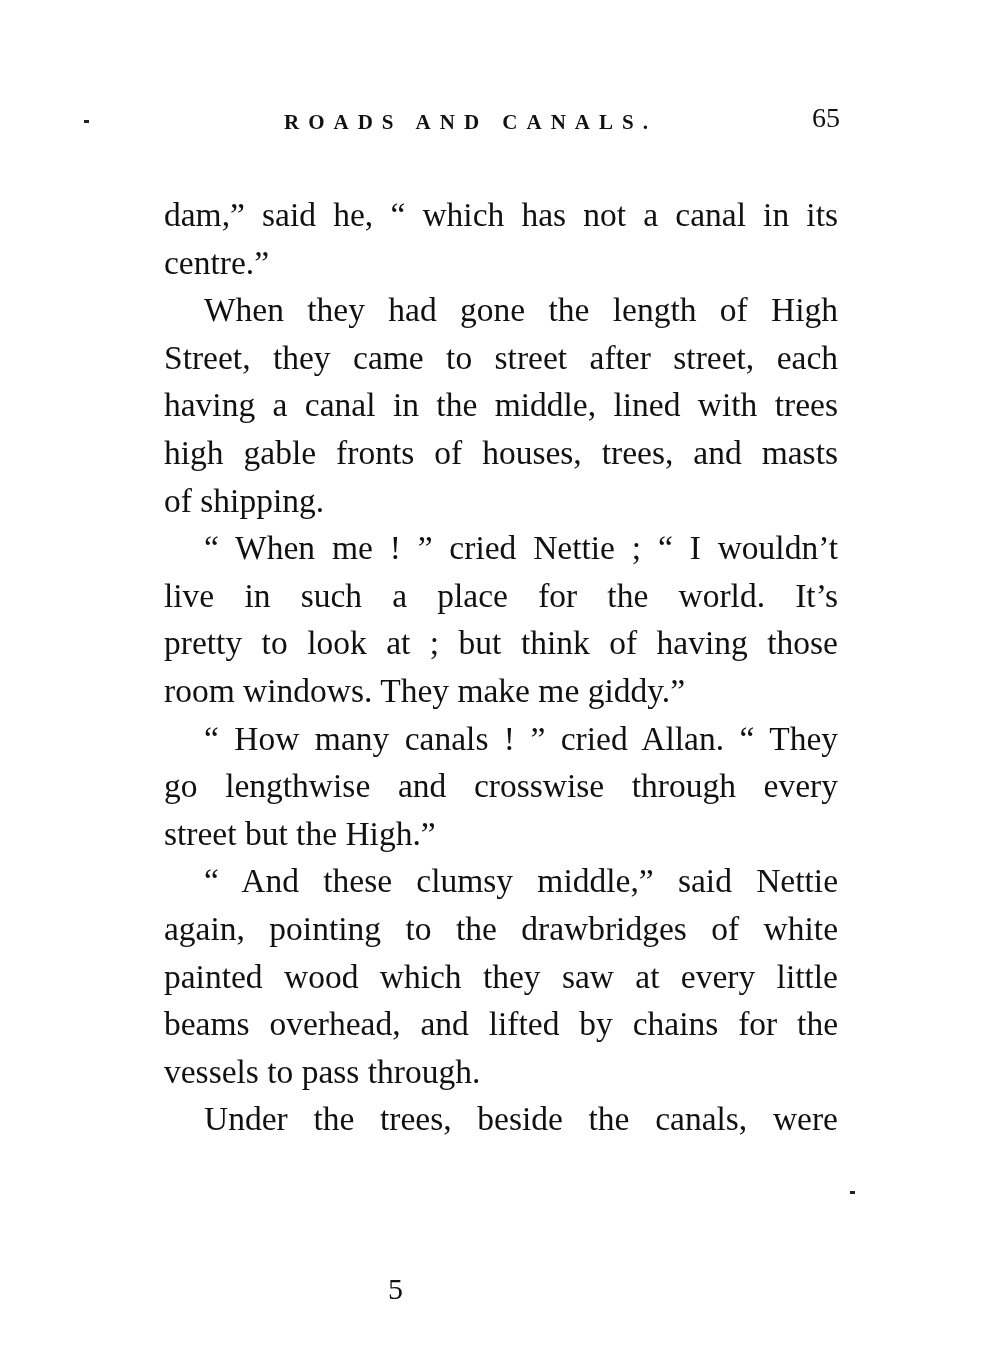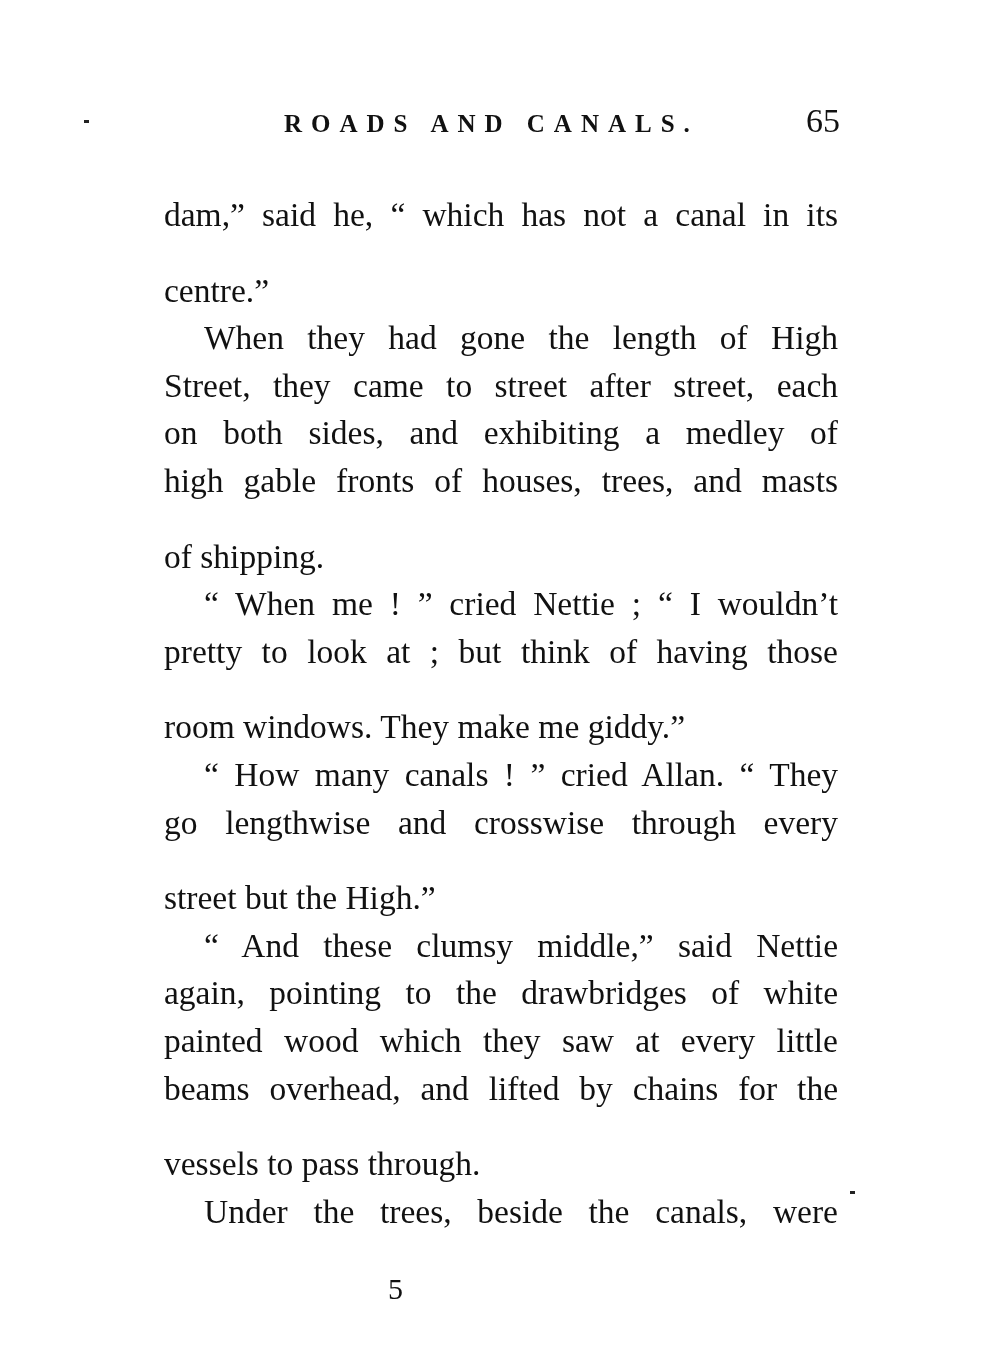--- a/index.html
+++ b/index.html
@@ -5,33 +5,33 @@
     html, body { margin: 0; padding: 0; background: #ffffff; }
     body {
       width: 1000px; height: 1367px; position: relative; overflow: hidden;
       font-family: "Liberation Serif", "DejaVu Serif", serif; color: #111;
     }
     .header {
       position: absolute; top: 108px; left: 164px; width: 676px; height: 44px;
     }
     .running-head {
       position: absolute; left: 120px; top: 2px;
-      font-size: 25px; letter-spacing: 9px; font-weight: bold;
+      font-size: 21px; letter-spacing: 9px; font-weight: bold;
     }
     .page-number {
-      position: absolute; right: 0; top: -6px; font-size: 34px;
+      position: absolute; right: 0; top: -6px; font-size: 28px;
     }
     .lines {
       position: absolute; top: 191px; left: 164px; width: 674px;
     }
     .line {
       height: 47.6px; line-height: 47.6px; font-size: 33.5px;
       white-space: nowrap; text-align: justify; text-align-last: justify;
     }
-    .line.last { text-align-last: left; margin-top: 28px; }
+    .line.last { text-align-last: left; }
     .line.indent { padding-left: 40px; }
     .signature {
       position: absolute; top: 1272px; left: 388px; font-size: 30px;
     }
     .mark { position: absolute; background: #222; width: 5px; height: 3px; }
   </style>
 </head>
 <body>
 
 <div class="mark" style="left:84px; top:120px;"></div>
@@ -40,24 +40,25 @@
 <div class="header">
   <span class="running-head">ROADS AND CANALS.</span>
   <span class="page-number">65</span>
 </div>
 
 <div class="lines" id="lines">
     <div class="line">dam,” said he, “ which has not a canal in its</div>
     <div class="line last">centre.”</div>
     <div class="line indent">When they had gone the length of High</div>
     <div class="line">Street, they came to street after street, each</div>
-    <div class="line">on both sides, and exhibiting a medley of</div>
+    <div class="line">having a canal in the middle, lined with trees</div>
     <div class="line">high gable fronts of houses, trees, and masts</div>
     <div class="line last">of shipping.</div>
     <div class="line indent">“ When me ! ” cried Nettie ; “ I wouldn’t</div>
+    <div class="line">live in such a place for the world. It’s</div>
     <div class="line">pretty to look at ; but think of having those</div>
     <div class="line last">room windows. They make me giddy.”</div>
     <div class="line indent">“ How many canals ! ” cried Allan. “ They</div>
     <div class="line">go lengthwise and crosswise through every</div>
     <div class="line last">street but the High.”</div>
     <div class="line indent">“ And these clumsy middle,” said Nettie</div>
     <div class="line">again, pointing to the drawbridges of white</div>
     <div class="line">painted wood which they saw at every little</div>
     <div class="line">beams overhead, and lifted by chains for the</div>
     <div class="line last">vessels to pass through.</div>

